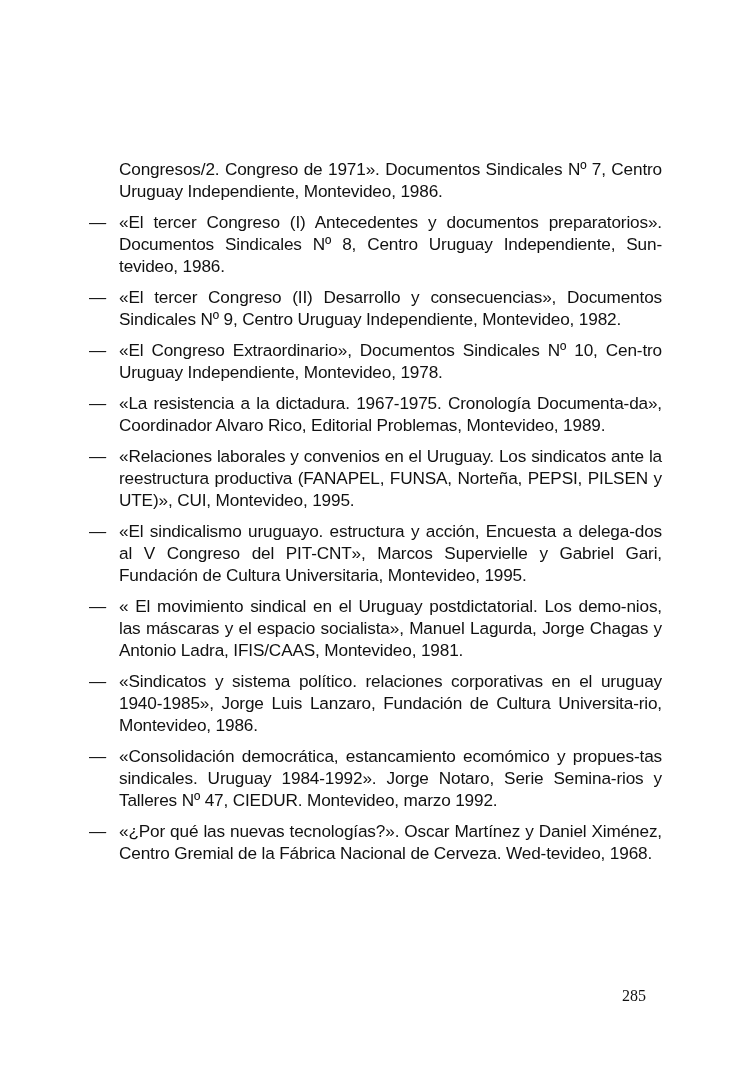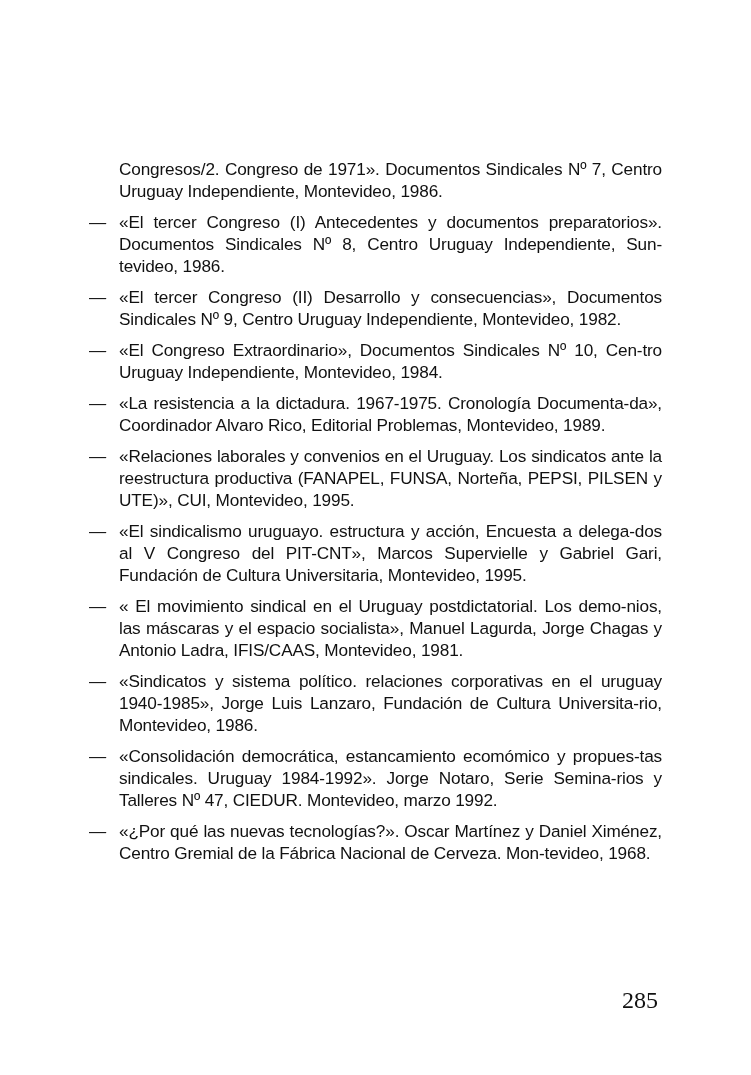--- a/index.html
+++ b/index.html
@@ -16,34 +16,34 @@
   }
   .ref {
     position: relative; text-align: justify; margin: 0 0 9px 0;
     hyphens: manual;
   }
   .dash {
     position: absolute; left: -30px; top: 0;
   }
   .page-number {
     position: absolute; left: 622px; top: 987px;
-    font-family: "Liberation Serif", serif; font-size: 24px;
+    font-family: "Liberation Serif", serif; font-size: 16px;
   }
 </style>
 </head>
 <body>
 
 <div class="page">
   <div class="refs" id="refs">
       <p class="ref"><span>Congresos/2. Congreso de 1971». Documentos Sindicales Nº 7, Centro Uruguay Independiente, Montevideo, 1986.</span></p>
       <p class="ref"><span class="dash">—</span><span>«El tercer Congreso (I) Antecedentes y documentos preparatorios». Documentos Sindicales Nº 8, Centro Uruguay Independiente, Sun-tevideo, 1986.</span></p>
       <p class="ref"><span class="dash">—</span><span>«El tercer Congreso (II) Desarrollo y consecuencias», Documentos Sindicales Nº 9, Centro Uruguay Independiente, Montevideo, 1982.</span></p>
-      <p class="ref"><span class="dash">—</span><span>«El Congreso Extraordinario», Documentos Sindicales Nº 10, Cen-tro Uruguay Independiente, Montevideo, 1984.</span></p>
+      <p class="ref"><span class="dash">—</span><span>«El Congreso Extraordinario», Documentos Sindicales Nº 10, Cen-tro Uruguay Independiente, Montevideo, 1978.</span></p>
       <p class="ref"><span class="dash">—</span><span>«La resistencia a la dictadura. 1967-1975. Cronología Documenta-da», Coordinador Alvaro Rico, Editorial Problemas, Montevideo, 1989.</span></p>
       <p class="ref"><span class="dash">—</span><span>«Relaciones laborales y convenios en el Uruguay. Los sindicatos ante la reestructura productiva (FANAPEL, FUNSA, Norteña, PEPSI, PILSEN y UTE)», CUI, Montevideo, 1995.</span></p>
       <p class="ref"><span class="dash">—</span><span>«El sindicalismo uruguayo. estructura y acción, Encuesta a delega-dos al V Congreso del PIT-CNT», Marcos Supervielle y Gabriel Gari, Fundación de Cultura Universitaria, Montevideo, 1995.</span></p>
       <p class="ref"><span class="dash">—</span><span>« El movimiento sindical en el Uruguay postdictatorial. Los demo-nios, las máscaras y el espacio socialista», Manuel Lagurda, Jorge Chagas y Antonio Ladra, IFIS/CAAS, Montevideo, 1981.</span></p>
       <p class="ref"><span class="dash">—</span><span>«Sindicatos y sistema político. relaciones corporativas en el uruguay 1940-1985», Jorge Luis Lanzaro, Fundación de Cultura Universita-rio, Montevideo, 1986.</span></p>
       <p class="ref"><span class="dash">—</span><span>«Consolidación democrática, estancamiento ecomómico y propues-tas sindicales. Uruguay 1984-1992». Jorge Notaro, Serie Semina-rios y Talleres Nº 47, CIEDUR. Montevideo, marzo 1992.</span></p>
-      <p class="ref"><span class="dash">—</span><span>«¿Por qué las nuevas tecnologías?». Oscar Martínez y Daniel Ximénez, Centro Gremial de la Fábrica Nacional de Cerveza. Mon-tevideo, 1968.</span></p>
+      <p class="ref"><span class="dash">—</span><span>«¿Por qué las nuevas tecnologías?». Oscar Martínez y Daniel Ximénez, Centro Gremial de la Fábrica Nacional de Cerveza. Wed-tevideo, 1968.</span></p>
     </div>
   <div class="page-number">285</div>
 </div>
 
 </body></html>

